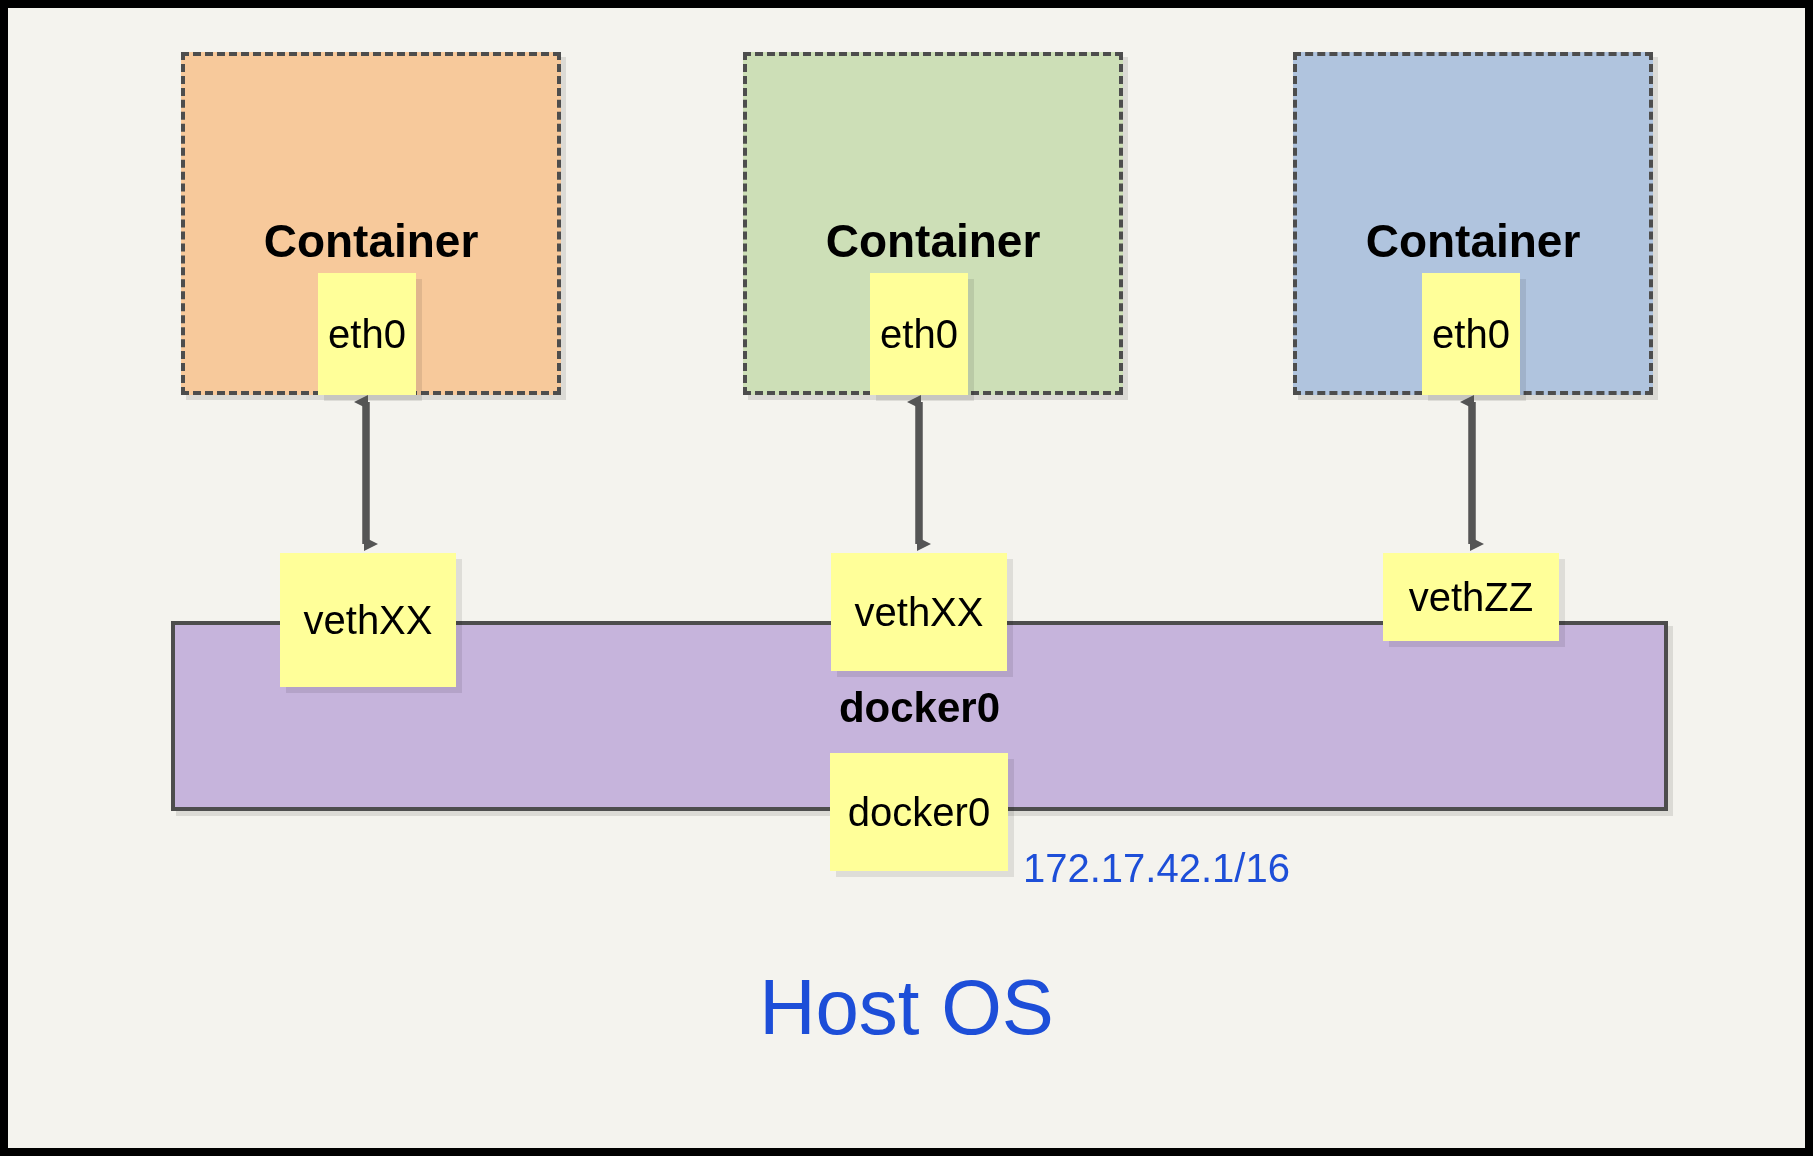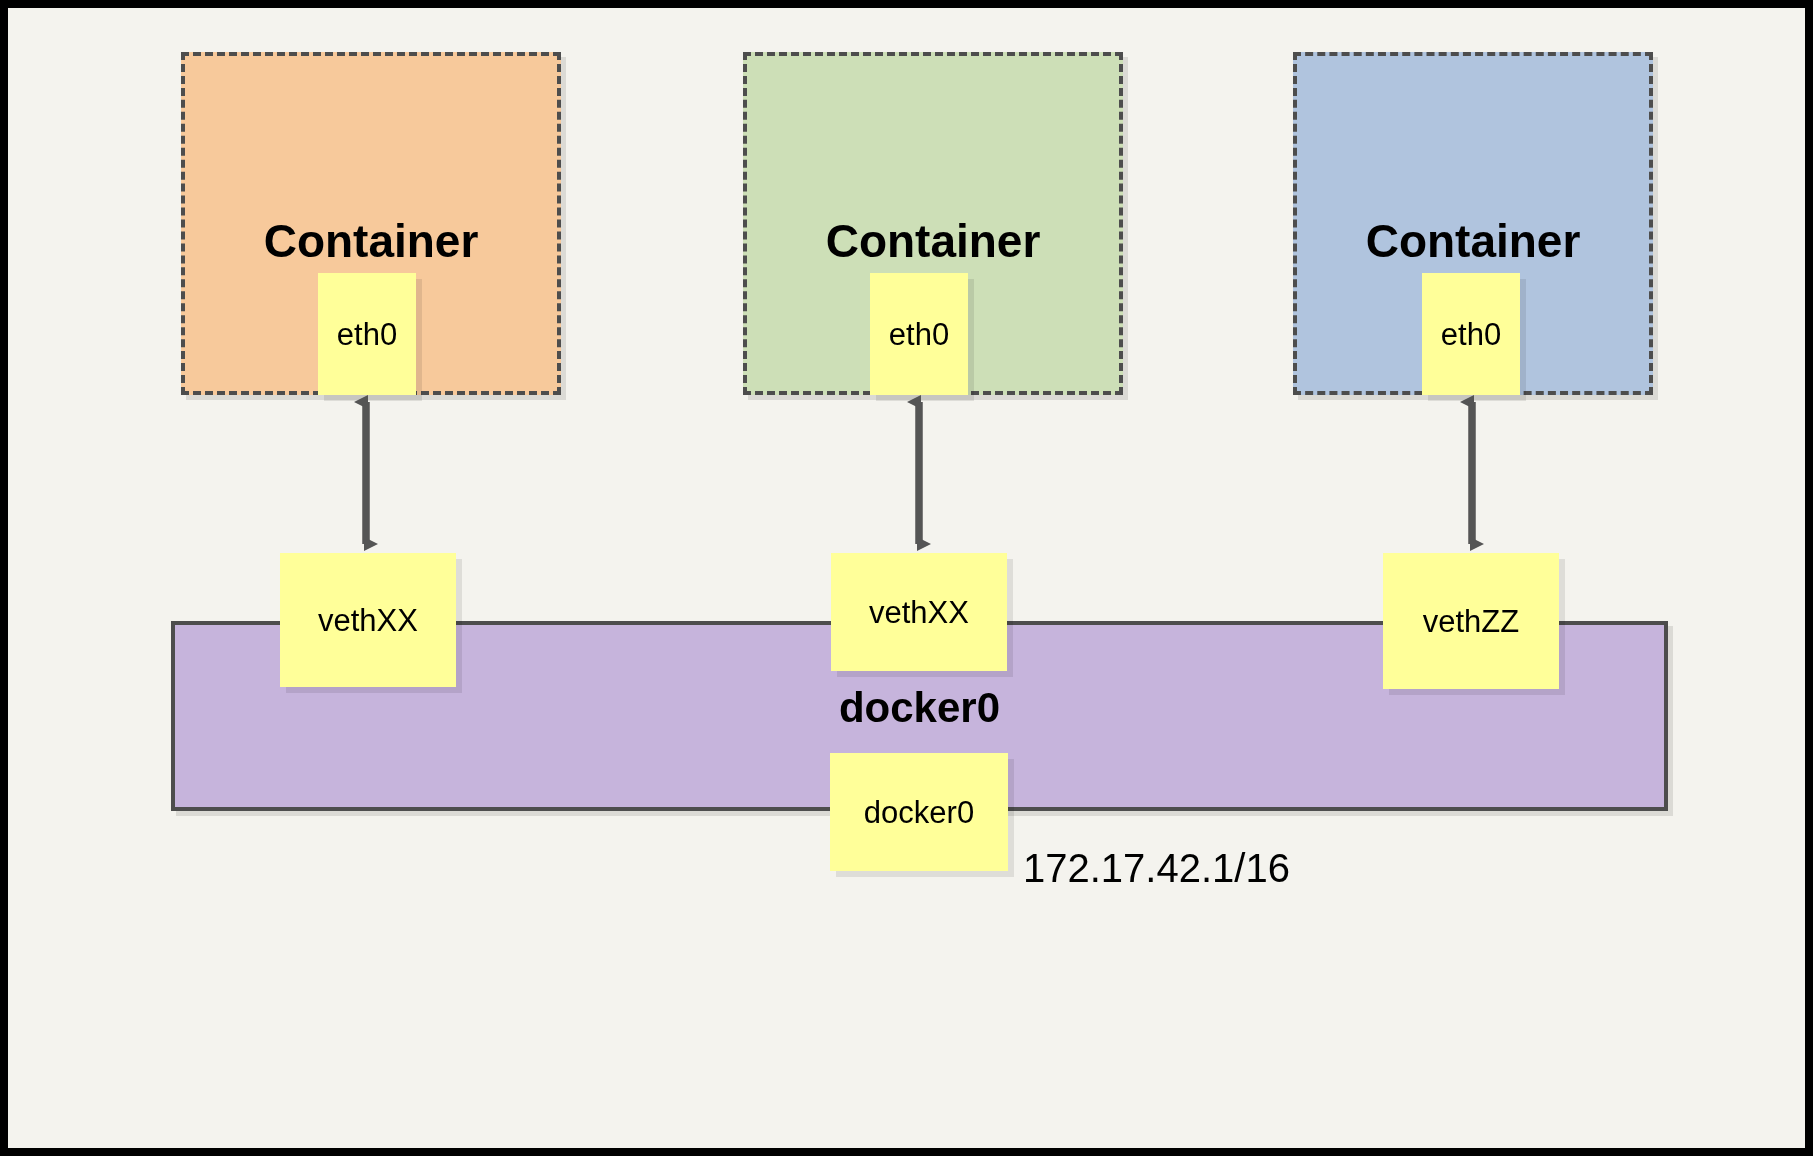--- a/index.html
+++ b/index.html
@@ -41,21 +41,21 @@
   .ybox {
     position: absolute;
     box-sizing: border-box;
     background: #ffff99;
     border: 1px solid #ffff99;
     box-shadow: 6px 6px 0 rgba(0,0,0,0.09);
     display: flex;
     align-items: center;
     justify-content: center;
     color: #000000;
-    font-size: 31px;
+    font-size: 40px;
     line-height: 1;
   }
 
   
   #docker-bar {
     position: absolute;
     box-sizing: border-box;
     background: #c6b4dc;
     border: 4px solid #4d4d4d;
     box-shadow: 5px 5px 0 rgba(0,0,0,0.10);
@@ -67,21 +67,21 @@
     text-align: center;
     font-size: 42px;
     font-weight: bold;
     color: #000000;
     line-height: 1;
   }
 
   
   .plain-label {
     position: absolute;
-    color: #000000;
+    color: #1d4ed8;
     line-height: 1;
     white-space: nowrap;
   }
   #ip-label { font-size: 40px; }
   #host-os-label {
     font-size: 78px;
     left: 0;
     right: 0;
     text-align: center;
   }
@@ -136,20 +136,21 @@
   </svg>
 
   <div id="docker-bar" style="left:163px; top:613px; width:1497px; height:190px;">
     <div id="docker-bar-label" style="top:62px;">docker0</div>
   </div>
 
   <div class="ybox" id="veth-1" style="left:272px; top:545px; width:176px; height:134px;">vethXX</div>
 
   <div class="ybox" id="veth-2" style="left:823px; top:545px; width:176px; height:118px;">vethXX</div>
 
-  <div class="ybox" id="veth-3" style="left:1375px; top:545px; width:176px; height:136px;">vethZZ</div>
+  <div class="ybox" id="veth-3" style="left:1375px; top:545px; width:176px; height:88px;">vethZZ</div>
 
   <div class="ybox" id="docker0-iface" style="left:822px; top:745px; width:178px; height:118px;">docker0</div>
 
   <div class="plain-label" id="ip-label" style="left:1015px; top:840px;">172.17.42.1/16</div>
 
+  <div class="plain-label" id="host-os-label" style="top:960px;">Host OS</div>
 
 </div>
 
 </body></html>

